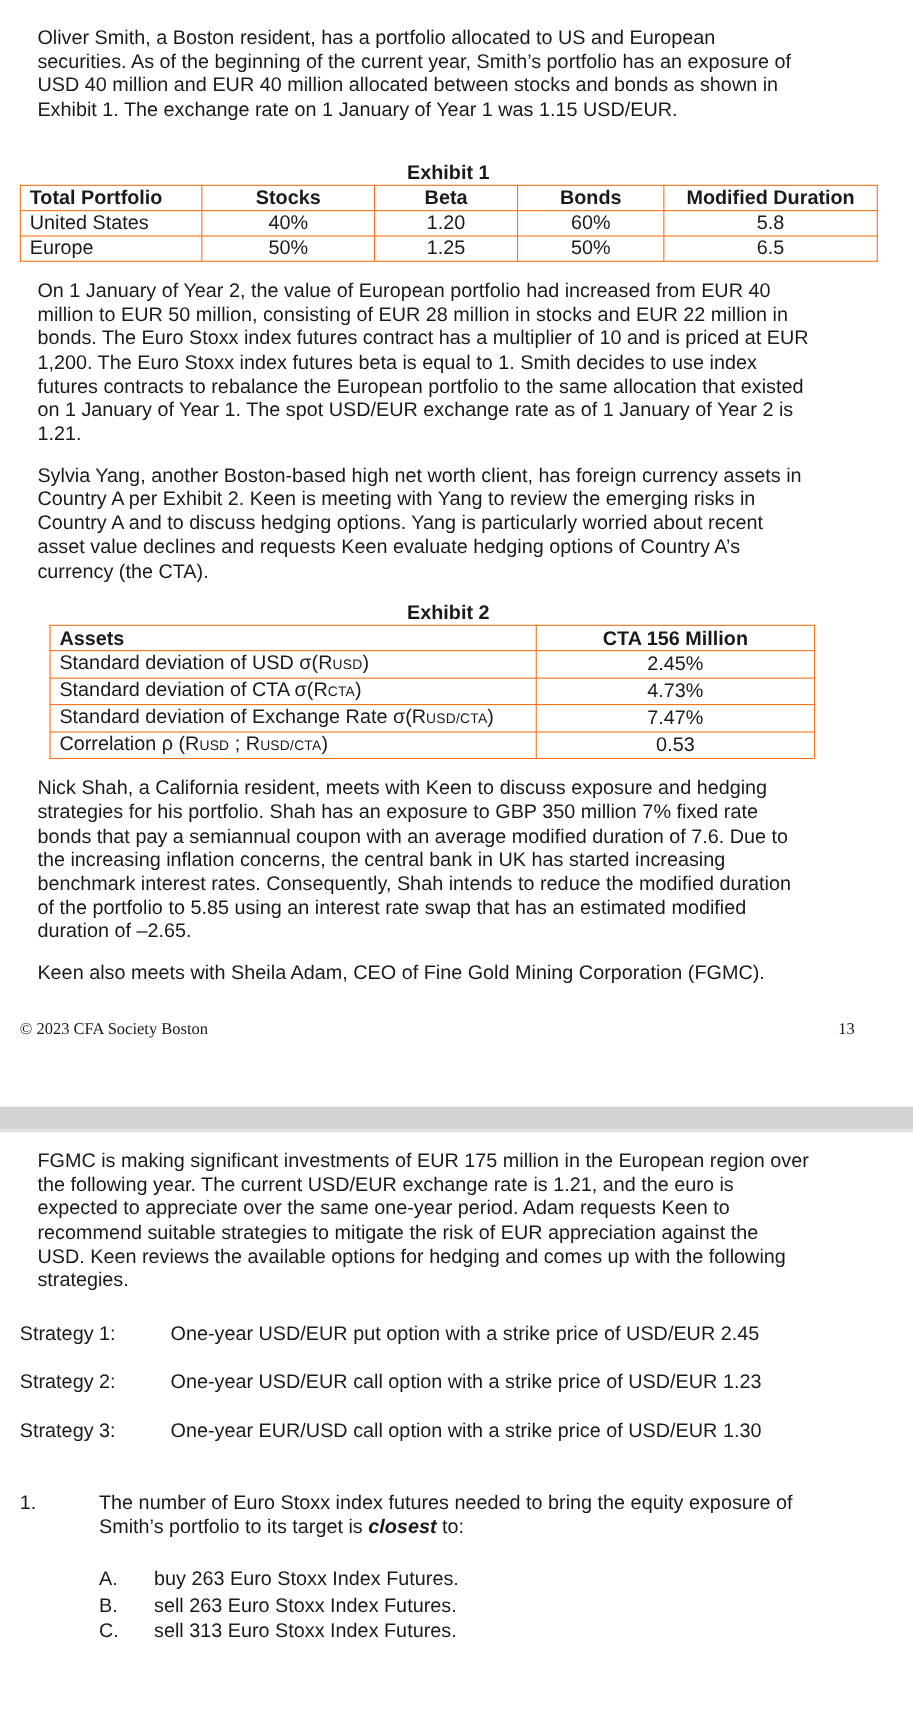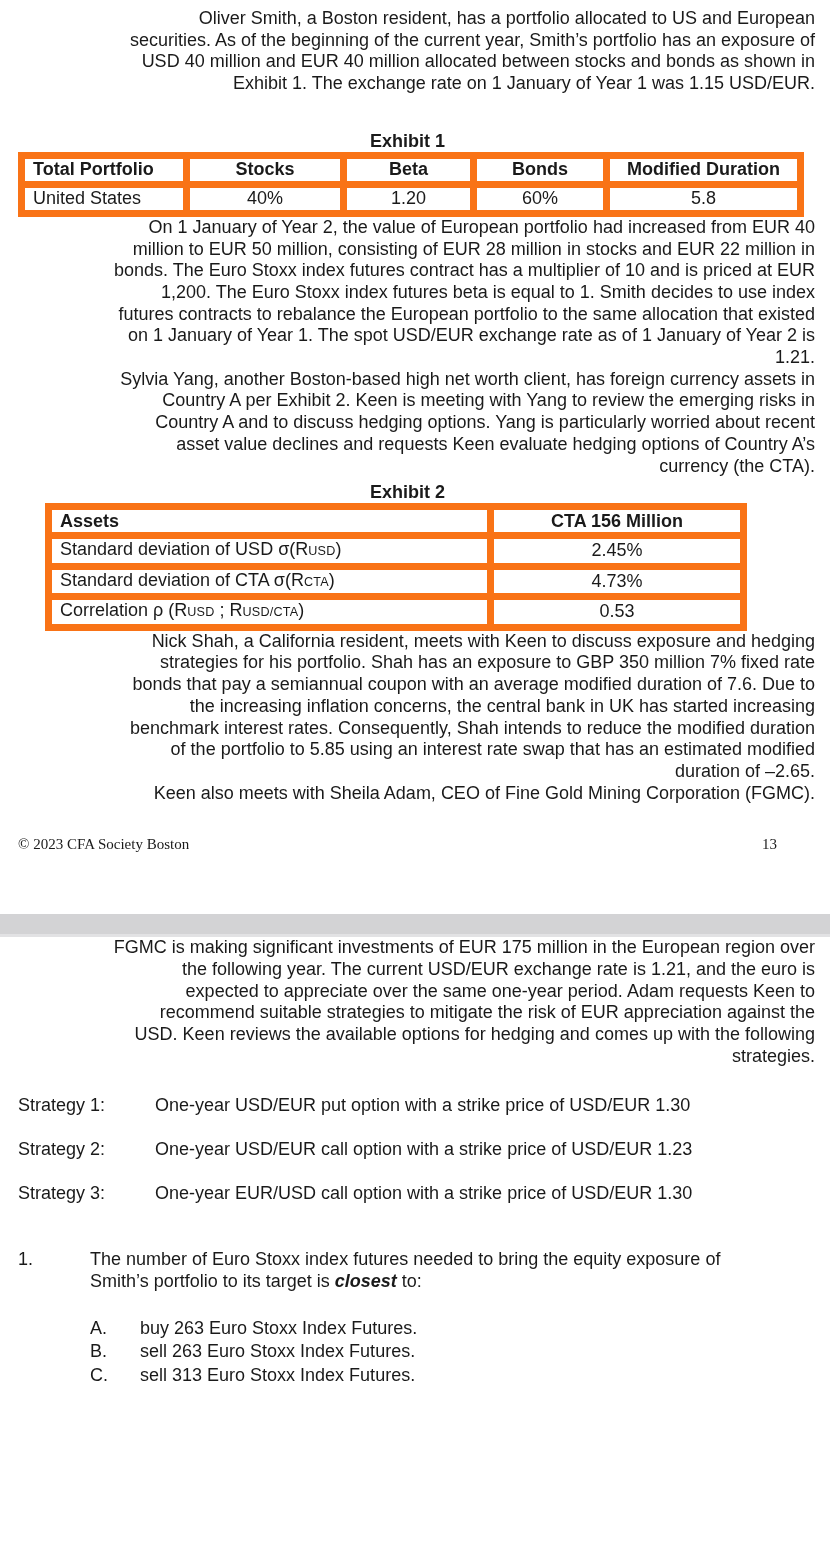--- a/index.html
+++ b/index.html
@@ -6,21 +6,21 @@
   body {
     width: 830px;
     min-height: 1568px;
     font-family: "Liberation Sans", "DejaVu Sans", sans-serif;
     font-size: 18px;
     line-height: 21.7px;
     color: #1a1a1a;
     padding: 8px 15px 0 18px;
     box-sizing: border-box;
   }
-  p.doc-par { margin: 0; white-space: pre-line; text-align: right; }
+  p.doc-par { margin: 16px; white-space: pre-line; }
   .mt-exh1-title { margin-top: 35px; }
   .mt-p2 { margin-top: 21px; }
   .mt-p3 { margin-top: 29px; }
   .mt-exh2-title { margin-top: 4px; }
   .mt-p4 { margin-top: 27px; }
   .mt-p5 { margin-top: 22px; }
   .mt-footer { margin-top: 30px; }
   .mt-bar { margin-top: 60px; }
   .mt-p6 { margin-top: 70px; }
   .mt-strat1 { margin-top: 26px; }
@@ -31,21 +31,21 @@
   .exh-title {
     font-weight: bold;
     text-align: center;
     width: 779px;
     line-height: 22px;
   }
   table { border-collapse: collapse; table-layout: fixed; }
   table.exh1 { width: 779px; }
   table.exh2 { width: 695px; margin-left: 27px; }
   th, td {
-    border: 7px solid #f97316;
+    border: 1px solid #f97316;
     padding: 0 8px;
     line-height: 21.5px;
     height: 22px;
     font-size: 18px;
     overflow: hidden;
     white-space: nowrap;
   }
   th { font-weight: bold; text-align: center; }
   th.left, td.left { text-align: left; }
   td.center { text-align: center; }
@@ -110,20 +110,27 @@
       <th>Bonds</th>
       <th>Modified Duration</th>
     </tr>
     <tr>
       <td class="left">United States</td>
       <td class="center">40%</td>
       <td class="center">1.20</td>
       <td class="center">60%</td>
       <td class="center">5.8</td>
     </tr>
+    <tr>
+      <td class="left">Europe</td>
+      <td class="center">50%</td>
+      <td class="center">1.25</td>
+      <td class="center">50%</td>
+      <td class="center">6.5</td>
+    </tr>
   </tbody>
 </table>
 
 <p class="doc-par mt-p2">On 1 January of Year 2, the value of European portfolio had increased from EUR 40
 million to EUR 50 million, consisting of EUR 28 million in stocks and EUR 22 million in
 bonds. The Euro Stoxx index futures contract has a multiplier of 10 and is priced at EUR
 1,200. The Euro Stoxx index futures beta is equal to 1. Smith decides to use index
 futures contracts to rebalance the European portfolio to the same allocation that existed
 on 1 January of Year 1. The spot USD/EUR exchange rate as of 1 January of Year 2 is
 1.21.</p>
@@ -148,20 +155,24 @@
     </tr>
     <tr>
       <td class="left"><span>Standard deviation of USD σ(R</span><span class="sm">USD</span><span>)</span></td>
       <td class="center">2.45%</td>
     </tr>
     <tr>
       <td class="left"><span>Standard deviation of CTA σ(R</span><span class="sm">CTA</span><span>)</span></td>
       <td class="center">4.73%</td>
     </tr>
     <tr>
+      <td class="left"><span>Standard deviation of Exchange Rate σ(R</span><span class="sm">USD/CTA</span><span>)</span></td>
+      <td class="center">7.47%</td>
+    </tr>
+    <tr>
       <td class="left"><span>Correlation ρ (R</span><span class="sm">USD</span><span> ; R</span><span class="sm">USD/CTA</span><span>)</span></td>
       <td class="center">0.53</td>
     </tr>
   </tbody>
 </table>
 
 <p class="doc-par mt-p4">Nick Shah, a California resident, meets with Keen to discuss exposure and hedging
 strategies for his portfolio. Shah has an exposure to GBP 350 million 7% fixed rate
 bonds that pay a semiannual coupon with an average modified duration of 7.6. Due to
 the increasing inflation concerns, the central bank in UK has started increasing
@@ -180,21 +191,21 @@
 
 <p class="doc-par mt-p6">FGMC is making significant investments of EUR 175 million in the European region over
 the following year. The current USD/EUR exchange rate is 1.21, and the euro is
 expected to appreciate over the same one-year period. Adam requests Keen to
 recommend suitable strategies to mitigate the risk of EUR appreciation against the
 USD. Keen reviews the available options for hedging and comes up with the following
 strategies.</p>
 
 <div class="strategy-row mt-strat1">
   <span class="strategy-label">Strategy 1:</span>
-  <span class="strategy-text">One-year USD/EUR put option with a strike price of USD/EUR 1.30</span>
+  <span class="strategy-text">One-year USD/EUR put option with a strike price of USD/EUR 2.45</span>
 </div>
 <div class="strategy-row mt-strat">
   <span class="strategy-label">Strategy 2:</span>
   <span class="strategy-text">One-year USD/EUR call option with a strike price of USD/EUR 1.23</span>
 </div>
 <div class="strategy-row mt-strat">
   <span class="strategy-label">Strategy 3:</span>
   <span class="strategy-text">One-year EUR/USD call option with a strike price of USD/EUR 1.30</span>
 </div>
 

